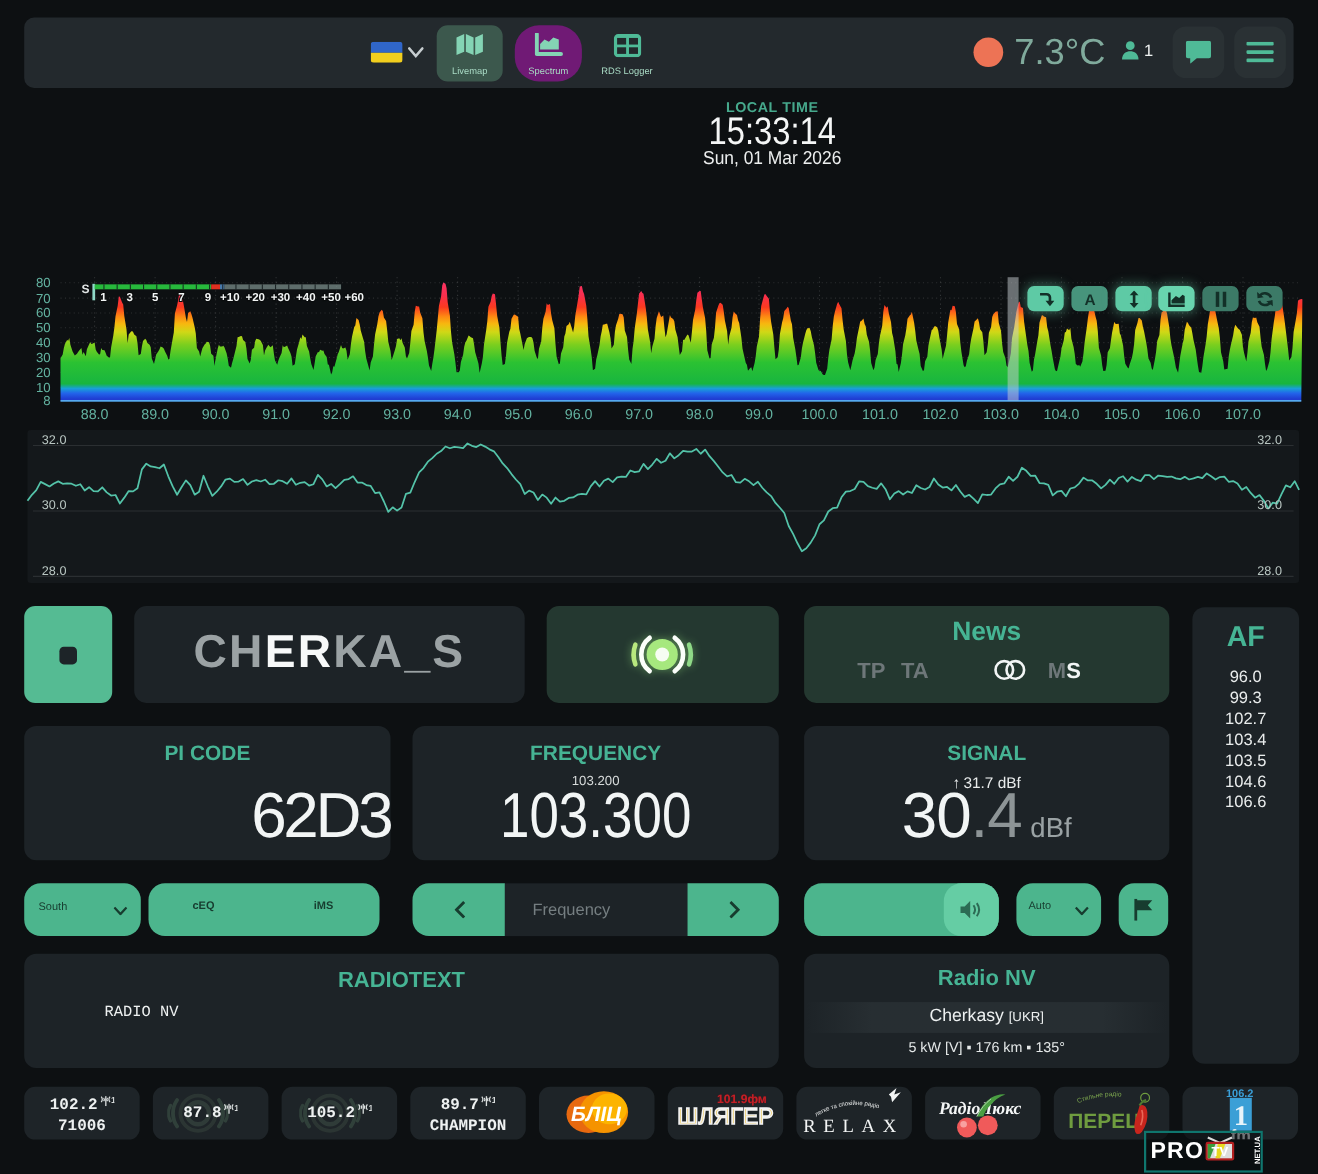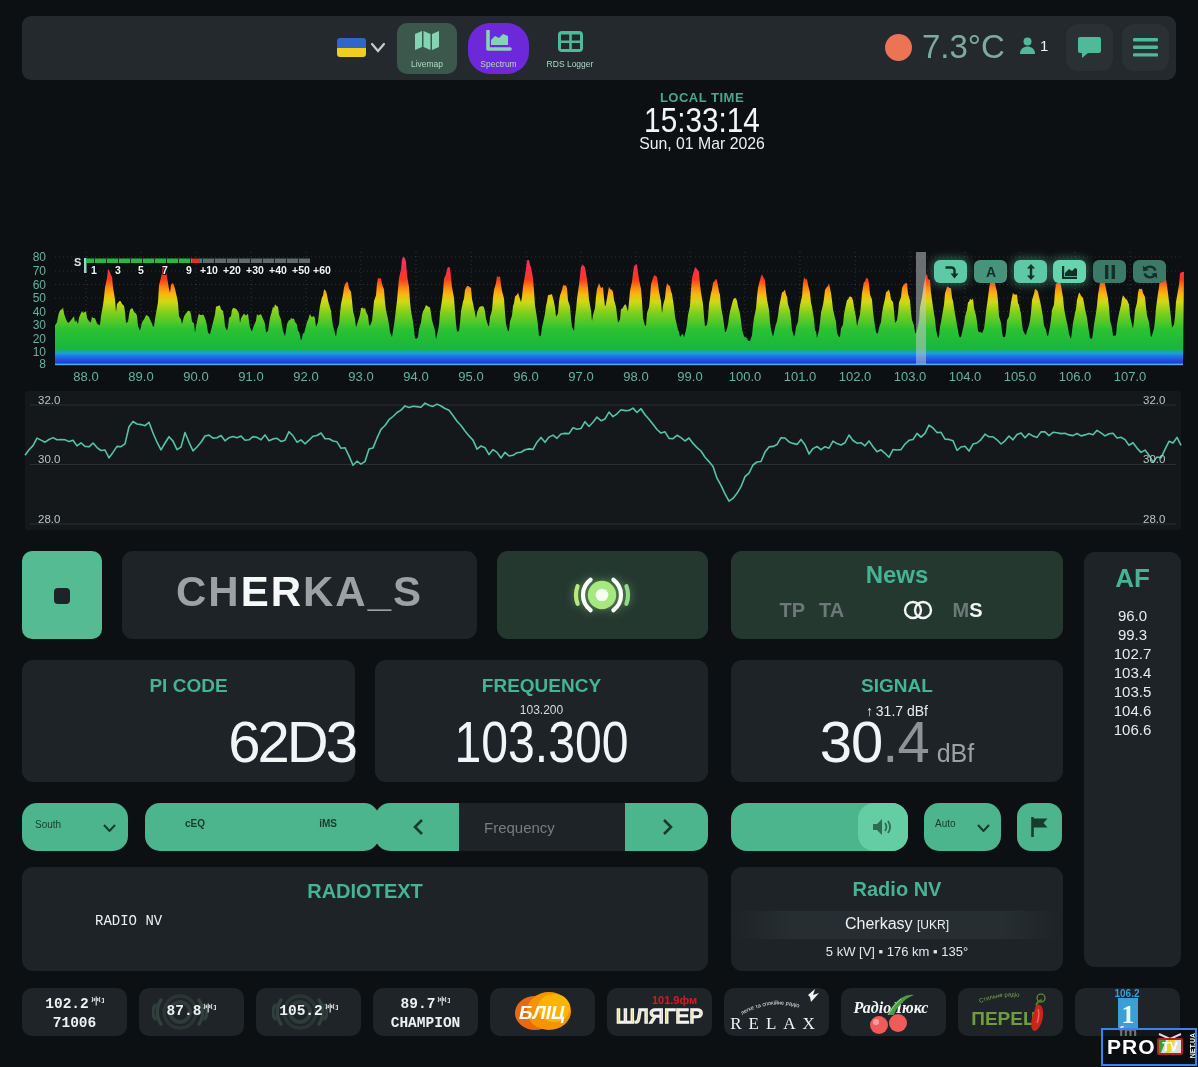--- a/index.html
+++ b/index.html
@@ -12,21 +12,21 @@
 #header { position:absolute; left:22px; top:16px; width:1154px; height:64px;
   background:#23292d; border-radius:9px; }
 #title { position:absolute; left:20px; top:19px; font-size:24px; letter-spacing:-1.05px; color:#5f9a87; }
 #flag { position:absolute; left:315px; top:22px; width:29px; height:19px; border-radius:3px; overflow:hidden; }
 #flag .b { width:100%; height:50%; background:#3066c9; }
 #flag .y { width:100%; height:50%; background:#f1ce1e; }
 #ddchev { position:absolute; left:347px; top:26px; }
 .hbtn { position:absolute; top:7px; height:51px; border-radius:10px; text-align:center; }
 .hbtn .lbl { position:absolute; bottom:5px; width:100%; font-size:8.5px; color:#a9dbc5; }
 #btn-livemap { left:375px; width:60px; background:#3c584d; }
-#btn-spectrum { left:446px; width:61px; background:#6d28d9;border-radius:22px; }
+#btn-spectrum { left:446px; width:61px; background:#701a75;border-radius:22px; }
 #btn-rds { left:518px; width:60px; background:transparent; }
 #temp-dot { position:absolute; left:863px; top:18px; width:27px; height:27px; border-radius:50%; background:#ed7355; }
 #temp { position:absolute; left:900px; top:12px; font-size:33px; font-weight:300; color:#80aa9c; }
 #users { position:absolute; left:996px; top:20px; color:#eef2f1; font-size:15px; }
 .icbtn { position:absolute; top:8px; width:47px; height:47px; border-radius:12px; background:#2a3134; }
 
 
 #lt-label { position:absolute; left:552px; top:90px; width:300px; text-align:center;
   font-size:13px; font-weight:bold; color:#46a98c; letter-spacing:0.5px; }
 #lt-time { position:absolute; left:552px; top:100px; width:300px; text-align:center;
@@ -351,21 +351,21 @@
 <div class="abs phead" style="left:731px;top:675px;width:332px;font-size:19px">SIGNAL</div>
 <div class="abs" style="left:731px;top:703px;width:332px;text-align:center;font-size:14px;color:#e9ecec"><b>↑</b> 31.7 dBf</div>
 <div class="abs" style="left:731px;top:708px;width:332px;text-align:center;font-size:58px;letter-spacing:-1px;color:#f2f5f5">30<span style="color:#8d9496">.4</span><span style="font-size:25px;color:#9aa2a4;letter-spacing:0;margin-left:8px">dBf</span></div>
 
 <div class="ctl" style="left:22px;width:106px">
   <span class="dtx" style="position:absolute;left:13px;top:16px">South</span>
   <svg width="13" height="8" style="position:absolute;right:12px;top:21px">
       <path d="M1 1 L6.5 7 L12 1" stroke="#173c2f" stroke-width="2" fill="none"></path>
     </svg>
 </div>
-<div class="ctl" style="left:145px;width:234px">
+<div class="ctl" style="left:135px;width:210px">
   <span class="dtx" style="position:absolute;left:40px;top:15px;font-weight:bold">cEQ</span>
   <span class="dtx" style="position:absolute;right:42px;top:15px;font-weight:bold">iMS</span>
 </div>
 <div class="ctl" style="left:375px;width:84px;border-radius:15px 0 0 15px">
   <svg width="10" height="16" style="position:absolute;left:38px;top:16px">
       <path d="M9 1 L2 8 L9 15" stroke="#173c2f" stroke-width="2.6" fill="none"></path>
     </svg>
 </div>
 <div class="abs" style="left:459px;top:803px;width:166px;height:48px;background:#1d2327">
   <span style="position:absolute;left:25px;top:16px;font-size:15px;color:#757e81">Frequency</span>
@@ -496,21 +496,21 @@
   </div>
 <div class="st" style="left:1075px">
 <svg width="105" height="48" viewBox="0 3 105 48">
 <text x="52" y="12" font-size="10" font-weight="bold" fill="#3a9fd8" text-anchor="middle" font-family="Liberation Sans">106.2</text>
 <rect x="43" y="13" width="20" height="30" fill="#3b9fd6"></rect>
 <text x="53" y="38" font-size="26" font-weight="bold" fill="#e8f4fa" text-anchor="middle" font-family="Liberation Serif">1</text>
 <text x="53" y="52" font-size="15" font-weight="bold" fill="#e8f0f4" text-anchor="middle" font-family="Liberation Sans">fm</text>
 </svg>
   </div>
 
-<div class="abs" style="left:1101px;top:1028px;width:96px;height:38px;border:2px solid #3b82f6;background:rgba(10,12,14,0.55)">
+<div class="abs" style="left:1040px;top:1028px;width:108px;height:38px;border:2px solid #0f766e;background:rgba(10,12,14,0.55)">
   <span style="position:absolute;left:4px;top:5px;font-size:21px;font-weight:bold;color:#fff;letter-spacing:1px">PRO</span>
   <svg width="30" height="26" viewBox="0 0 30 26" style="position:absolute;left:52px;top:2px">
     <path d="M4 2 L15 7 L26 2" stroke="#ddd" stroke-width="2" fill="none"></path>
     <rect x="2" y="6" width="26" height="17" rx="2" fill="#b32020"></rect>
     <rect x="4" y="8" width="22" height="13" fill="#ddd"></rect>
     <path d="M4 8 h7 l-5 13 h-2 Z" fill="#3a9c3a"></path>
     <path d="M13 8 h7 l-5 13 h-4 Z" fill="#e8d820"></path>
     <text x="15" y="19" font-size="12" font-weight="bold" fill="#fff" text-anchor="middle">TV</text>
   </svg>
   <span style="position:absolute;right:-1px;top:3px;font-size:7px;font-weight:bold;color:#fff;writing-mode:vertical-rl;transform:rotate(180deg)">NET.UA</span>

